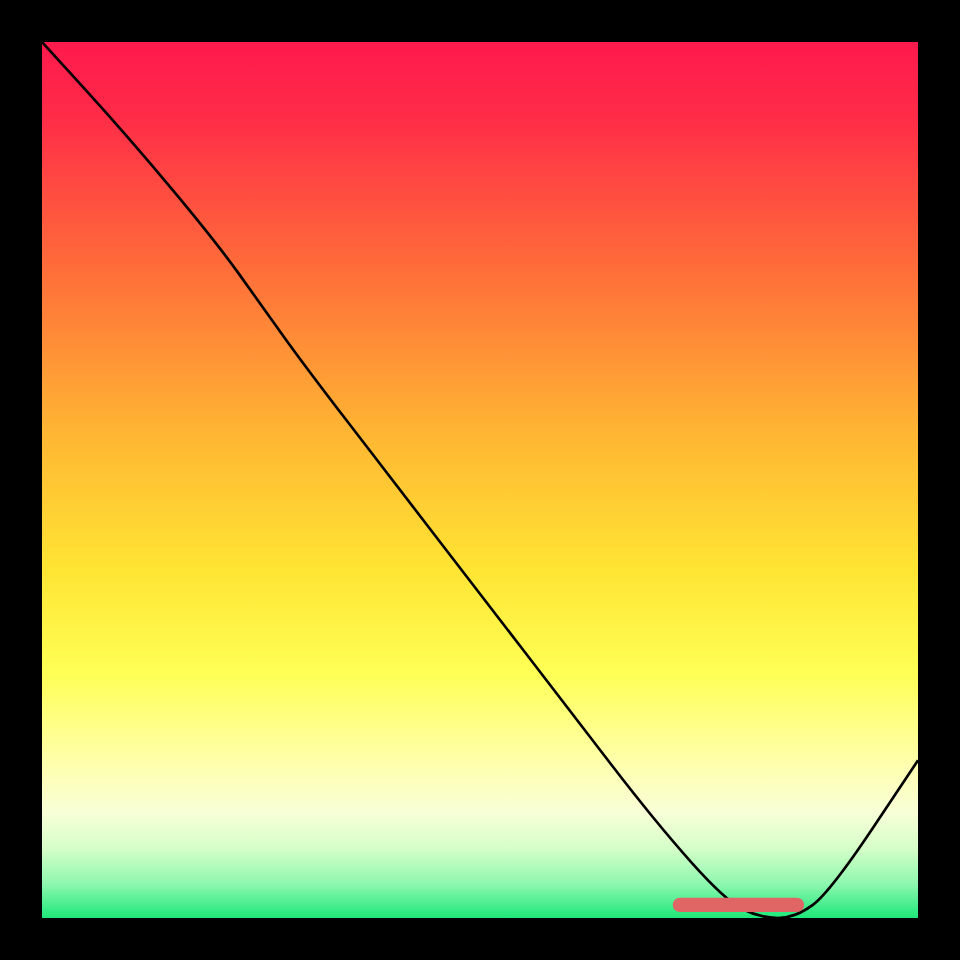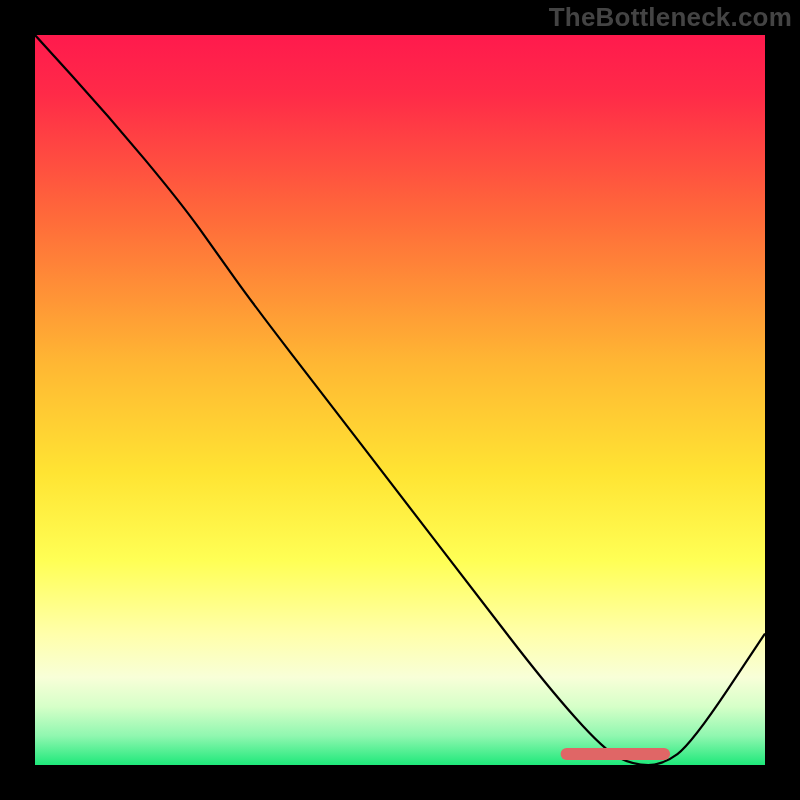--- a/index.html
+++ b/index.html
@@ -37,21 +37,20 @@
   .plot-area svg {
     display: block;
     width: 100%;
     height: 100%;
   }
 </style>
 </head>
 <body>
 
 <div class="frame">
-  <div class="watermark">TheBottleneck.com</div>
 
   <div class="plot-area">
     <svg viewBox="0 0 730 730" preserveAspectRatio="none">
       <defs>
         <linearGradient id="bg-grad" x1="0" y1="0" x2="0" y2="1">
         <stop offset="0.0%" stop-color="#ff1a4d"></stop>
             <stop offset="8.0%" stop-color="#ff2a48"></stop>
             <stop offset="25.0%" stop-color="#ff6a3a"></stop>
             <stop offset="45.0%" stop-color="#ffb733"></stop>
             <stop offset="60.0%" stop-color="#ffe433"></stop>

